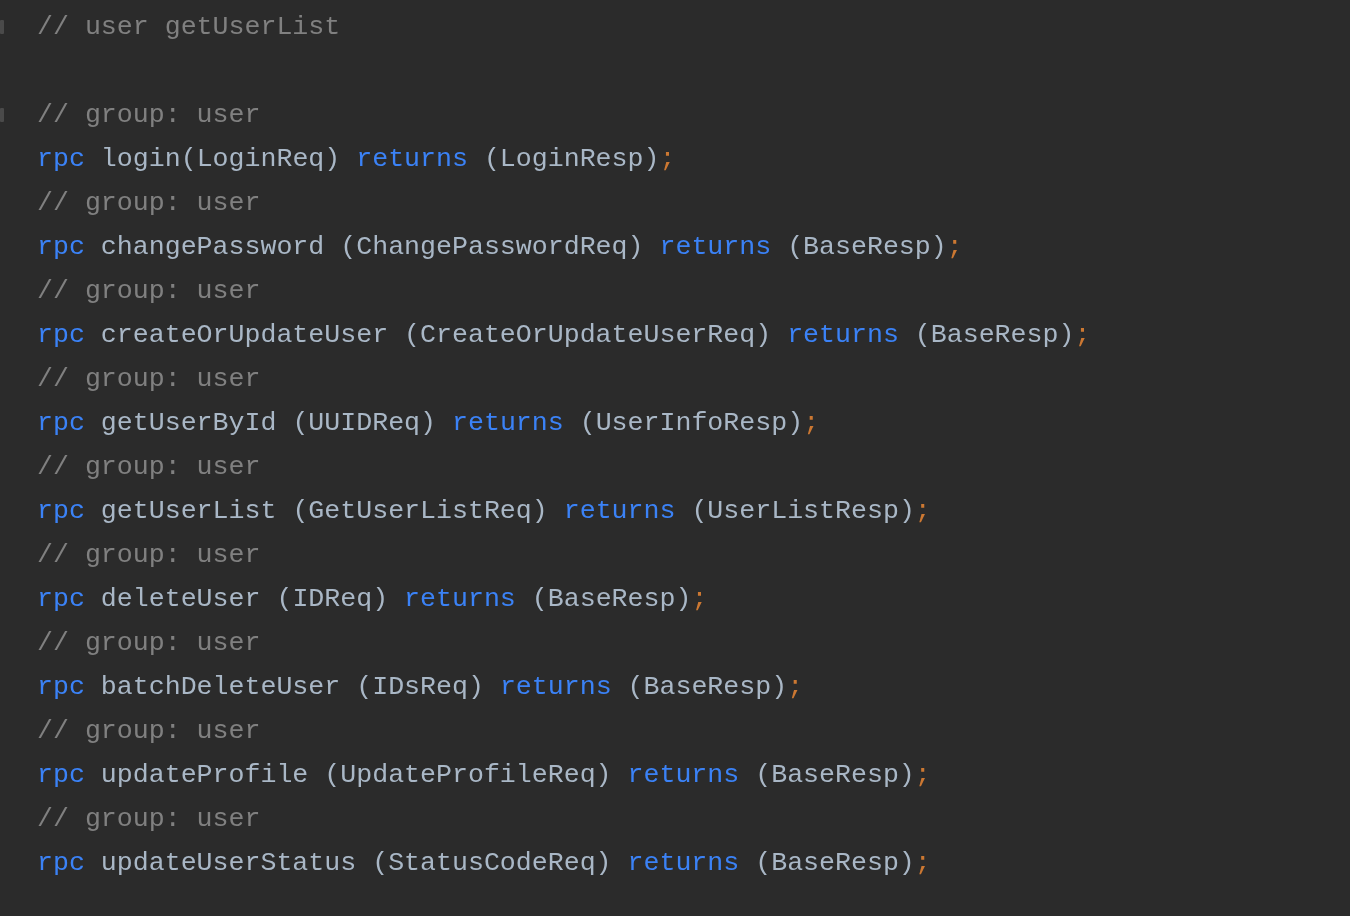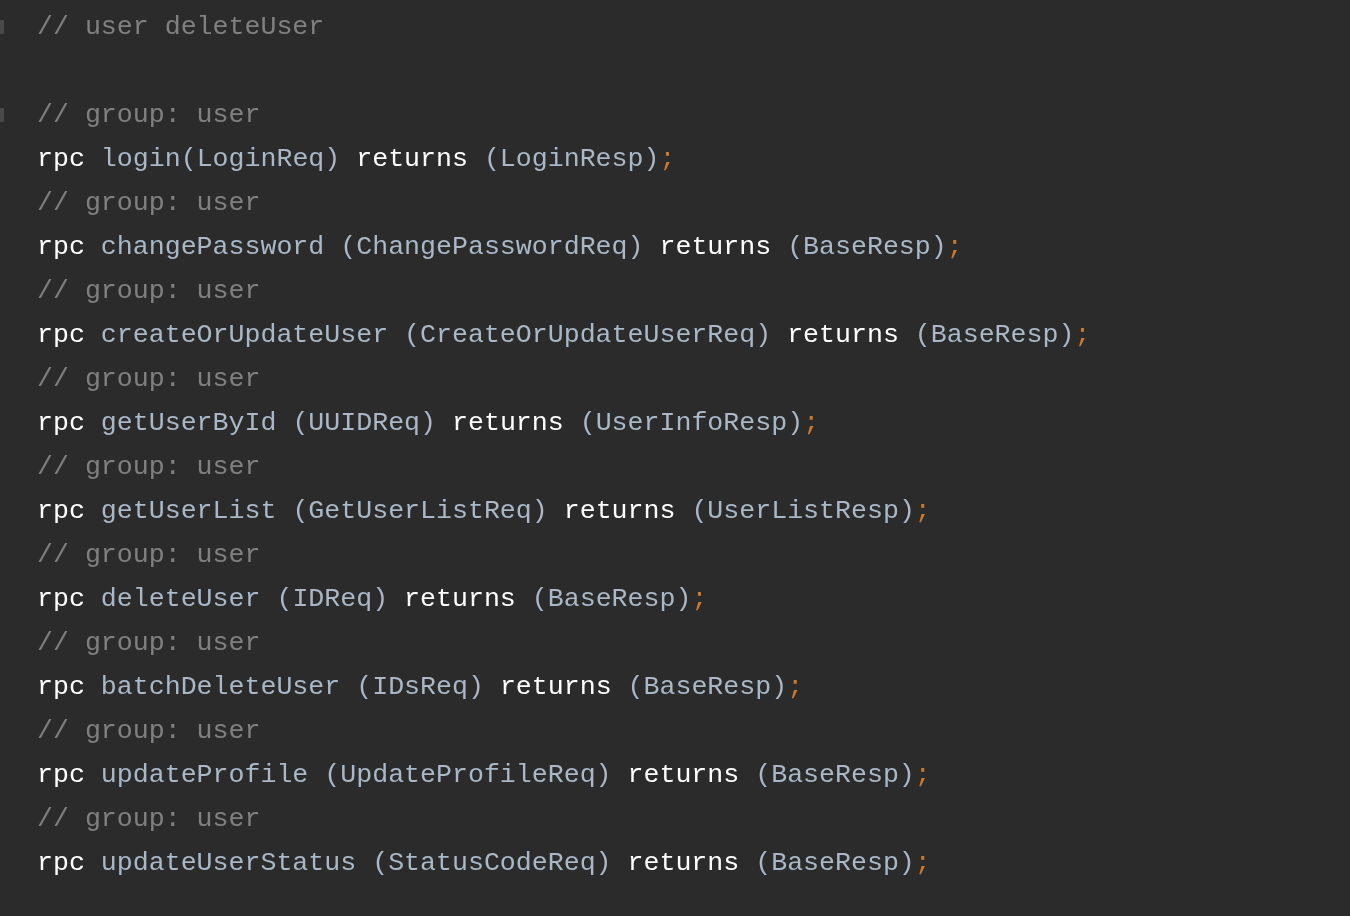--- a/index.html
+++ b/index.html
@@ -27,33 +27,33 @@
       background: #4a4a4a;
       border-radius: 1px;
     }
     .line {
       position: absolute;
       left: 37px;
       height: 44px;
       line-height: 44px;
       white-space: pre;
     }
-    .kw { color: #ffffff; }
+    .kw { color: #3b82f6; }
     .comment { color: #808080; }
     .ident { color: #a9b7c6; }
     .punct-semi { color: #cc7832; }
   </style>
 </head>
 <body>
 
 <div class="editor">
   <div class="gutter-marker" style="top:20px;"></div>
   <div class="gutter-marker" style="top:108px;"></div>
 
-  <div class="line comment" style="top:5px;">// user deleteUser</div>
+  <div class="line comment" style="top:5px;">// user getUserList</div>
 
   <div id="rpc-lines">
       <div class="line comment" style="top: 93px;">// group: user</div>
       <div class="line" style="top: 137px;"><span class="kw">rpc</span><span class="ident"> </span><span class="ident">login</span><span class="ident"></span><span class="ident">(</span><span class="ident">LoginReq</span><span class="ident">) </span><span class="kw">returns</span><span class="ident"> (</span><span class="ident">LoginResp</span><span class="ident">)</span><span class="punct-semi">;</span></div>
       <div class="line comment" style="top: 181px;">// group: user</div>
       <div class="line" style="top: 225px;"><span class="kw">rpc</span><span class="ident"> </span><span class="ident">changePassword</span><span class="ident"> </span><span class="ident">(</span><span class="ident">ChangePasswordReq</span><span class="ident">) </span><span class="kw">returns</span><span class="ident"> (</span><span class="ident">BaseResp</span><span class="ident">)</span><span class="punct-semi">;</span></div>
       <div class="line comment" style="top: 269px;">// group: user</div>
       <div class="line" style="top: 313px;"><span class="kw">rpc</span><span class="ident"> </span><span class="ident">createOrUpdateUser</span><span class="ident"> </span><span class="ident">(</span><span class="ident">CreateOrUpdateUserReq</span><span class="ident">) </span><span class="kw">returns</span><span class="ident"> (</span><span class="ident">BaseResp</span><span class="ident">)</span><span class="punct-semi">;</span></div>
       <div class="line comment" style="top: 357px;">// group: user</div>
       <div class="line" style="top: 401px;"><span class="kw">rpc</span><span class="ident"> </span><span class="ident">getUserById</span><span class="ident"> </span><span class="ident">(</span><span class="ident">UUIDReq</span><span class="ident">) </span><span class="kw">returns</span><span class="ident"> (</span><span class="ident">UserInfoResp</span><span class="ident">)</span><span class="punct-semi">;</span></div>

